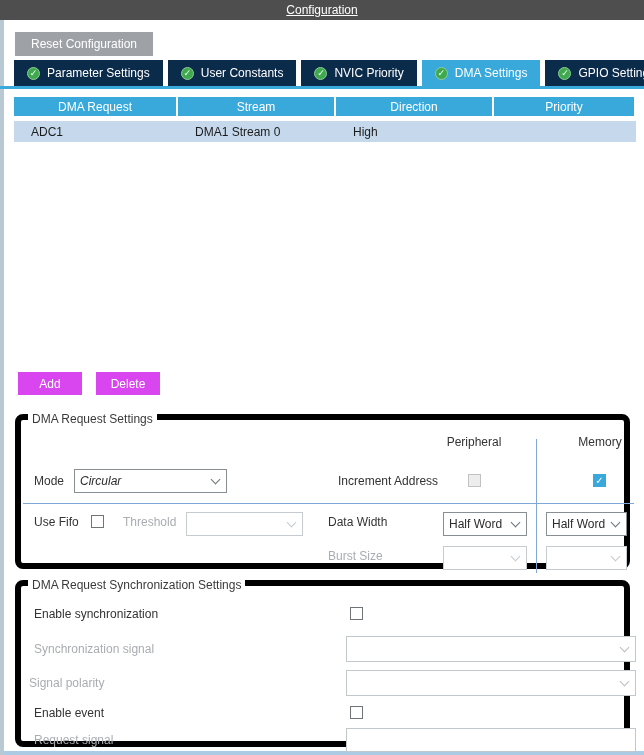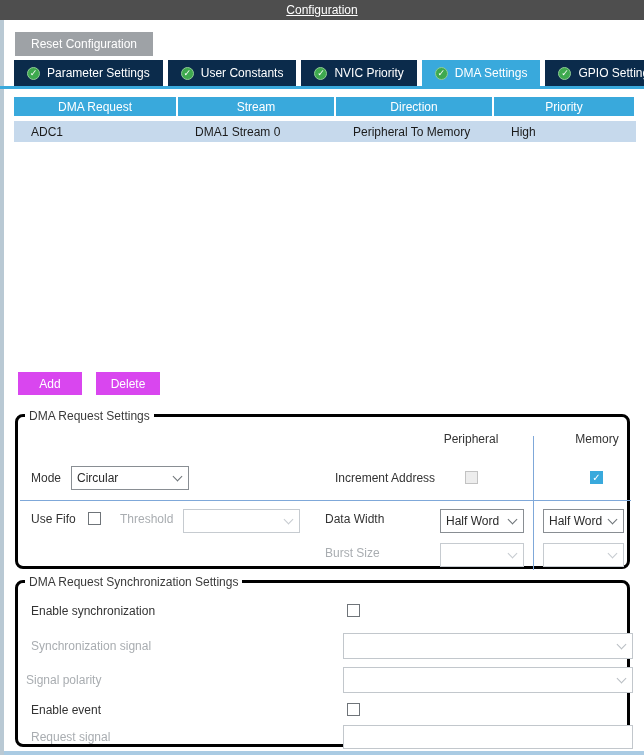--- a/index.html
+++ b/index.html
@@ -29,21 +29,21 @@
   .trow { position:absolute; left:14px; top:121px; width:622px; height:21px; background:#C6D9EC;
           display:grid; grid-template-columns:164px 158px 158px 142px; align-items:center;
           color:#1b1b1b; cursor:pointer; }
   .td { padding-left:17px; }
 
   .bluebtn { position:absolute; background:#d946ef; color:#fff; border:none;
              font:12px "Liberation Sans", sans-serif; cursor:pointer; }
   .btn-add { left:18px; top:372px; width:64px; height:23px; }
   .btn-del { left:96px; top:372px; width:64px; height:23px; }
 
-  .group { position:absolute; border:3px solid #000000; border-radius:8px; background:#fff; }
+  .group { position:absolute; border:6px solid #000000; border-radius:8px; background:#fff; }
   .g1 { left:15px; top:414px; width:615px; height:155px; }
   .g2 { left:15px; top:580px; width:615px; height:167px; }
   .glabel { position:absolute; top:-8px; left:7px; background:#fff; padding:0 4px; color:#3a3a3a; white-space:nowrap; }
 
   .lbl { position:absolute; height:16px; line-height:16px; white-space:nowrap; color:#333; }
   .dis { color:#A9ADB1; }
   .ctr { text-align:center; }
 
   .dd { position:absolute; background:#fff; border:1px solid #898E93; display:flex; align-items:center;
         justify-content:space-between; padding:0 7px 0 5px; cursor:pointer; }
@@ -103,36 +103,35 @@
 
   <div class="thead">
     <div class="th">DMA Request</div>
     <div class="th">Stream</div>
     <div class="th">Direction</div>
     <div class="th">Priority</div>
   </div>
   <div class="trow">
     <div class="td">ADC1</div>
     <div class="td">DMA1 Stream 0</div>
-    <div class="td">Peripheral To Memory</div>
     <div class="td">High</div>
   </div>
 
   <button class="bluebtn btn-add">Add</button>
   <button class="bluebtn btn-del">Delete</button>
 
   <div class="group g1">
     <span class="glabel">DMA Request Settings</span>
 
     <span class="lbl ctr" style="left:413px; top:14px; width:80px;">Peripheral</span>
     <span class="lbl ctr" style="left:539px; top:14px; width:80px;">Memory</span>
     <div class="vline" style="left:515px; top:19px; height:134px;"></div>
 
     <span class="lbl" style="left:13px; top:53px;">Mode</span>
-    <div class="dd" style="left:53px; top:49px; width:118px; height:24px;">
+    <div class="dd" style="left:53px; top:49px; width:153px; height:24px;font-style:italic;">
       <span>Circular</span>
       <span class="chev"></span>
     </div>
 
     <span class="lbl" style="left:317px; top:53px;">Increment Address</span>
     <span class="cb off" style="left:447px; top:54px;"></span>
     <span class="cb on" style="left:572px; top:54px;">✓</span>
 
     <div class="hline" style="left:2px; top:83px; width:611px;"></div>
 

